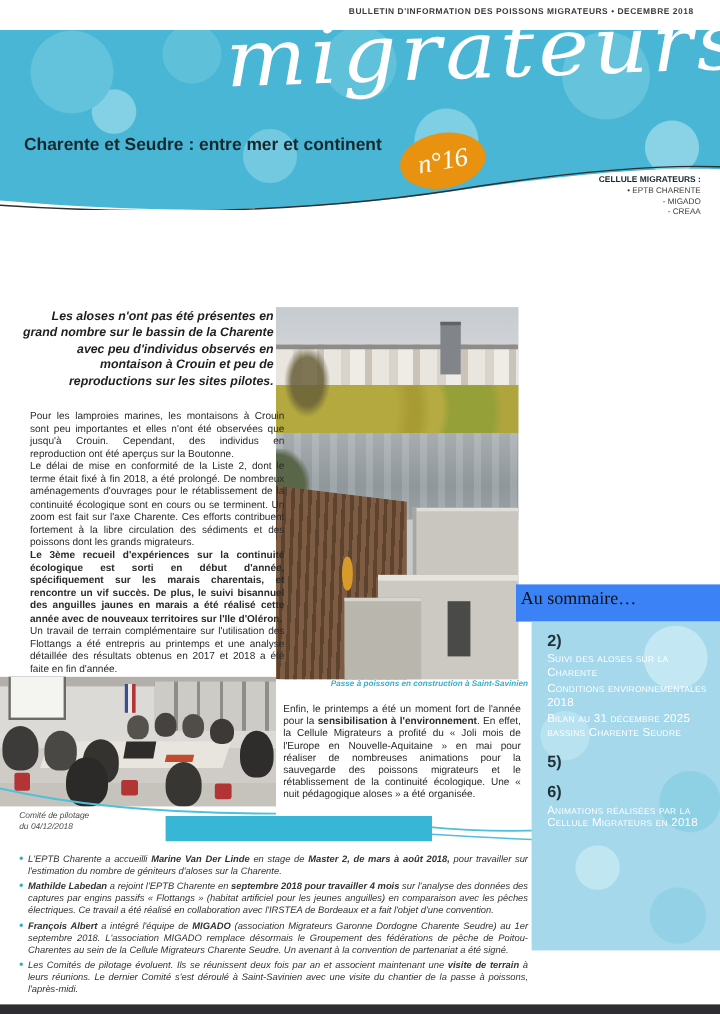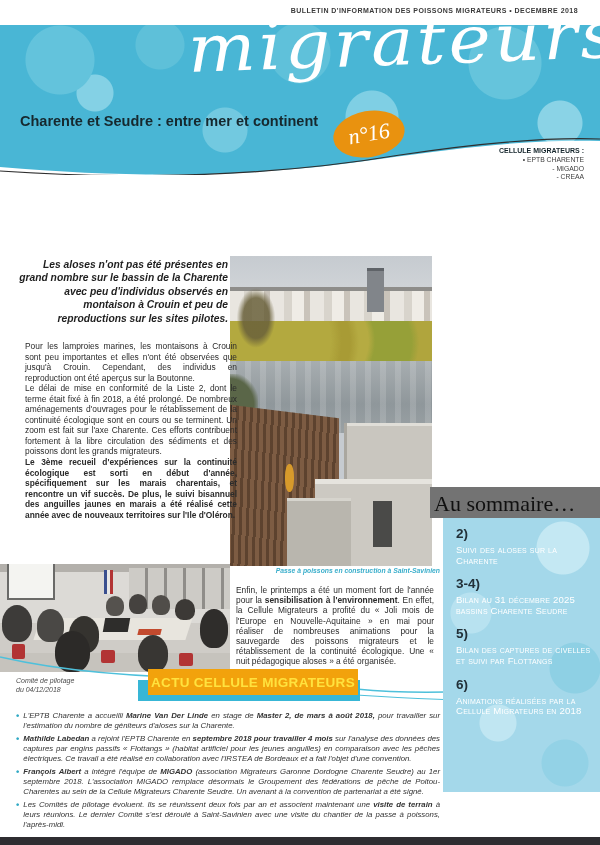--- a/index.html
+++ b/index.html
@@ -101,22 +101,22 @@
   .mt-screen{left:3%;top:-2%;width:19%;height:32%;background:#f4f4f1;border:2px solid #6a6a68;}
   .mt-table{left:16%;top:50%;width:66%;height:20%;background:#e8e5de;transform:skewX(-18deg);}
   .mt-laptop{left:45%;top:50%;width:11%;height:13%;background:#2e2d2b;transform:skewX(-10deg);}
   .mt-redfolder{left:60%;top:60%;width:10%;height:6%;background:#c24a2e;transform:skewX(-14deg);}
   .mt-p{position:absolute;border-radius:50% 50% 42% 42%;background:#3d3b39;}
   .mt-chair{position:absolute;background:#b23434;border-radius:2px;}
   .caption2{position:absolute;left:16px;top:677px;font-size:7px;font-style:italic;color:#4a4a4a;
             line-height:8.6px;}
 
   
-  .sommaire-heading{position:absolute;left:430px;top:487px;width:170px;height:31px;background:#737373;
-     font-family:"Liberation Serif",serif;font-size:22px;color:#101010;box-sizing:border-box;
+  .sommaire-heading{position:absolute;left:430px;top:487px;width:170px;height:31px;background:#3b82f6;
+     font-family:"Liberation Serif",serif;font-size:15px;color:#101010;box-sizing:border-box;
      padding:4px 0 0 4px;}
   .sommaire-panel{position:absolute;left:443px;top:518px;width:157px;height:274px;box-sizing:border-box;
      padding:6px 8px 0 13px;background-color:#a4d8ea;
      background-image:
        radial-gradient(circle at 120px 30px,#c4e8f3 0 26px,transparent 27px),
        radial-gradient(circle at 28px 95px,#b8e2f0 0 20px,transparent 21px),
        radial-gradient(circle at 132px 150px,#8ed0e4 0 25px,transparent 26px),
        radial-gradient(circle at 55px 205px,#c0e6f2 0 18px,transparent 19px),
        radial-gradient(circle at 122px 245px,#93d2e6 0 23px,transparent 24px);}
   .som-num{font-size:13.5px;font-weight:bold;color:#223038;margin-top:10px;}
@@ -184,20 +184,21 @@
     <div class="ph-conc3"></div>
     <div class="ph-opening"></div>
     <div class="ph-worker"></div>
   </div>
   <div class="caption1">Passe à poissons en construction à Saint-Savinien</div>
 
   <div class="body-col">
     <p>Pour les lamproies marines, les montaisons à Crouin sont peu importantes et elles n'ont été observées que jusqu'à Crouin. Cependant, des individus en reproduction ont été aperçus sur la Boutonne.</p>
     <p>Le délai de mise en conformité de la Liste 2, dont le terme était fixé à fin 2018, a été prolongé. De nombreux aménagements d'ouvrages pour le rétablissement de la continuité écologique sont en cours ou se terminent. Un zoom est fait sur l'axe Charente. Ces efforts contribuent fortement à la libre circulation des sédiments et des poissons dont les grands migrateurs.</p>
     <p><b>Le 3ème recueil d'expériences sur la continuité écologique est sorti en début d'année, spécifiquement sur les marais charentais, et rencontre un vif succès. De plus, le suivi bisannuel des anguilles jaunes en marais a été réalisé cette année avec de nouveaux territoires sur l'Ile d'Oléron.</b></p>
+    <p>Un travail de terrain complémentaire sur l'utilisation des Flottangs a été entrepris au printemps et une analyse détaillée des résultats obtenus en 2017 et 2018 a été faite en fin d'année.</p>
   </div>
 
   <div class="mid-col">
     <span>Enfin, le printemps a été un moment fort de l'année pour la </span><b>sensibilisation à l'environnement</b><span>. En effet, la Cellule Migrateurs a profité du « Joli mois de l'Europe en Nouvelle-Aquitaine » en mai pour réaliser de nombreuses animations pour la sauvegarde des poissons migrateurs et le rétablissement de la continuité écologique. Une « nuit pédagogique aloses » a été organisée.</span>
   </div>
 
   <div class="photo-meeting">
     <div class="mt-wall"></div>
     <div class="mt-beam"></div>
     <div class="mt-windows"></div>
@@ -225,33 +226,29 @@
     <div>du 04/12/2018</div>
   </div>
 
   <svg class="swoosh-svg" viewBox="0 0 600 62" preserveAspectRatio="none">
     <path d="M0,12 C70,28 150,33 230,33" fill="none" stroke="#4ec0db" stroke-width="1.6"></path>
     <path d="M356,44 C440,52 520,45 600,31" fill="none" stroke="#4ec0db" stroke-width="1.4"></path>
     <path d="M356,50 C450,56 535,58 600,55" fill="none" stroke="#4ec0db" stroke-width="1.2"></path>
   </svg>
 
   <div class="banner-cyan"></div>
-  <div class="banner-orange">
-    <span class="banner-label">ACTU CELLULE MIGRATEURS</span>
-  </div>
 
   <div class="sommaire-heading">Au sommaire…</div>
   <div class="sommaire-panel">
     <div>
         <div class="som-num first">2)</div>
         <div class="som-item">Suivi des aloses sur la Charente</div>
-        <div class="som-num">3-4)</div>
+        <div class="som-item">Conditions environnementales 2018</div>
         <div class="som-item">Bilan au 31 décembre 2025 bassins Charente Seudre</div>
         <div class="som-num">5)</div>
-        <div class="som-item">Bilan des captures de civelles et suivi par Flottangs</div>
         <div class="som-num">6)</div>
         <div class="som-item">Animations réalisées par la Cellule Migrateurs en 2018</div>
       </div>
   </div>
 
   <div class="bullet-list">
       <div class="bullet-row">
         <span class="dot">•</span>
         <span class="bullet-text"><span>L'EPTB Charente a accueilli </span><b>Marine Van Der Linde</b><span> en stage de </span><b>Master 2, de mars à août 2018,</b><span> pour travailler sur l'estimation du nombre de géniteurs d'aloses sur la Charente.</span></span>
       </div>

